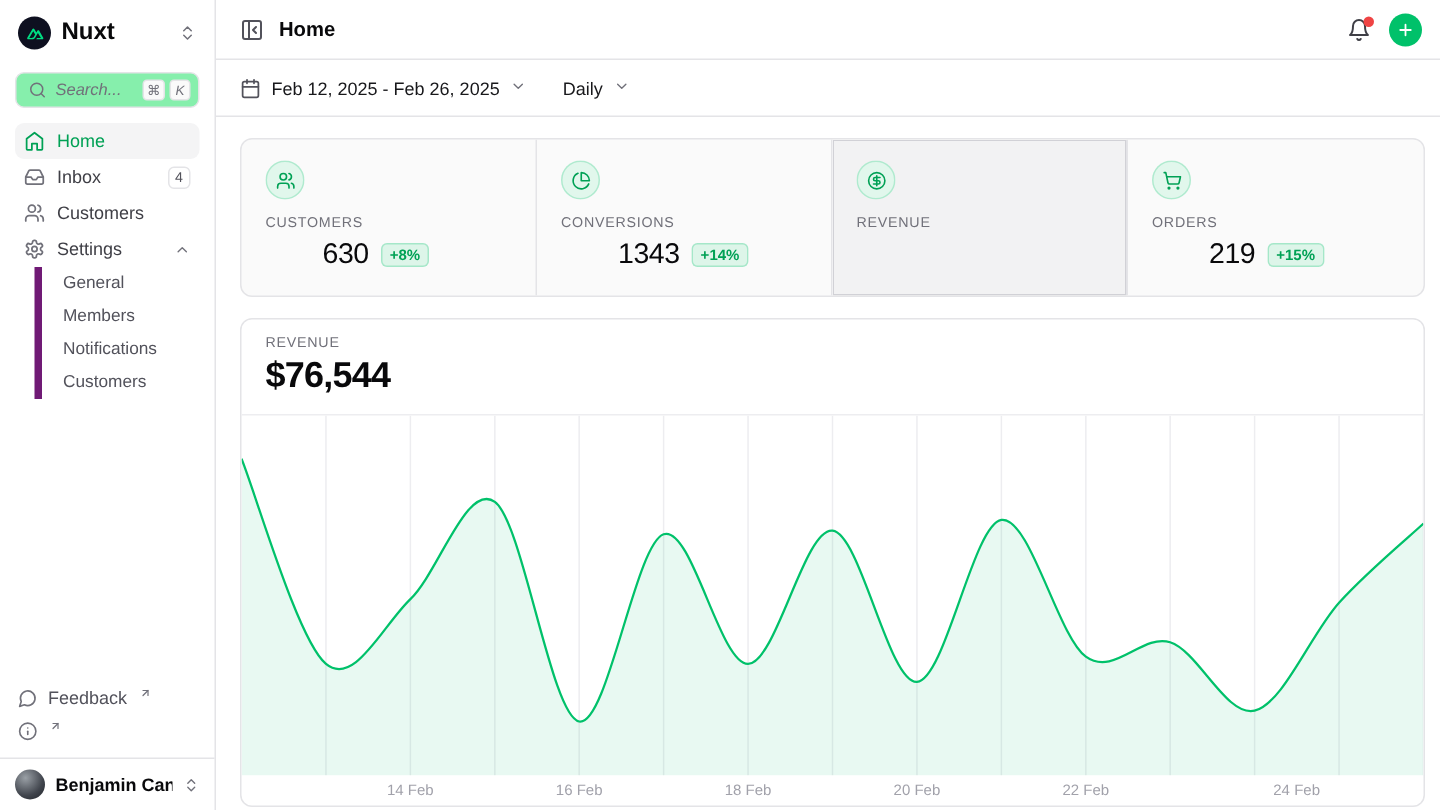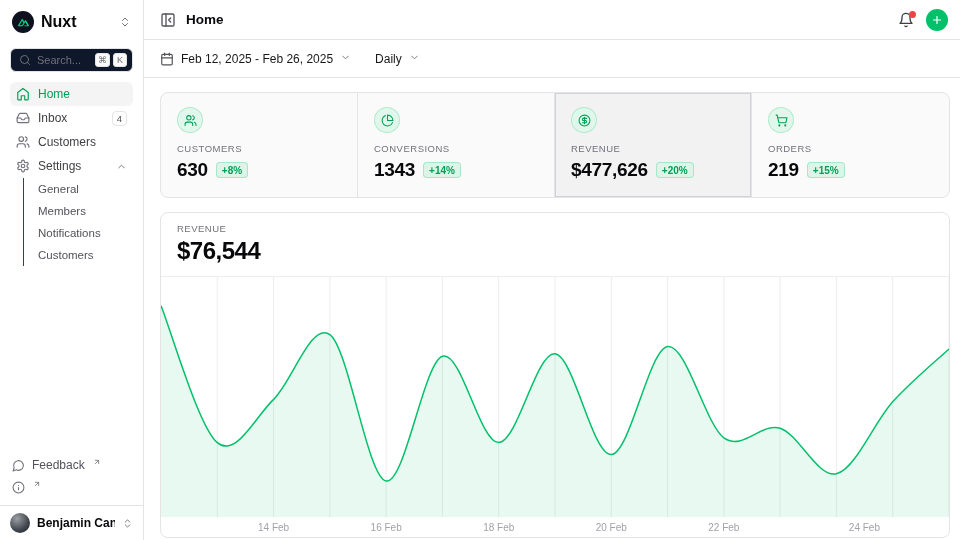--- a/index.html
+++ b/index.html
@@ -11,32 +11,32 @@
   }
   .app { display:flex; width:960px; height:540px; }
 
   
   .sidebar { width:144px; min-width:144px; border-right:1px solid #e4e4e7; display:flex; flex-direction:column; background:#fff; }
   .side-top { padding:9px 10px 0; }
   .ws-row { display:flex; align-items:center; gap:7px; padding:2px; border-radius:6px; cursor:pointer; }
   .ws-logo { width:22px; height:22px; min-width:22px; border-radius:50%; background:#0e1020; display:flex; align-items:center; justify-content:center; }
   .ws-name { font-size:16px; font-weight:600; flex:1; color:#09090b; }
   .muted-icon { color:#71717a; display:flex; }
-  .search-box { margin-top:13px; height:24px; border:1px solid #e4e4e7; border-radius:6px; display:flex; align-items:center; gap:6px; padding:0 5px 0 8px; background:#0f172a; cursor:text; }
+  .search-box { margin-top:13px; height:24px; border:1px solid #e4e4e7; border-radius:6px; display:flex; align-items:center; gap:6px; padding:0 5px 0 8px; background:#86efac; cursor:text;font-style:italic; }
   .search-box .ph { font-size:11px; color:#71717a; flex:1; }
   .kbds { display:flex; gap:3px; }
   kbd { height:14px; min-width:14px; padding:0 2px; border:1px solid #e4e4e7; background:#fafafa; border-radius:3px; font-size:9px; line-height:13px; text-align:center; color:#71717a; font-family:inherit; display:inline-block; }
   .side-nav { padding:10px 10px 0; flex:1; }
   .nav-item { height:24px; display:flex; align-items:center; gap:8px; padding:0 6px; border-radius:6px; font-size:12px; font-weight:500; color:#3f3f46; cursor:pointer; }
   .nav-item .nicon { width:14px; height:14px; min-width:14px; color:#71717a; display:flex; }
   .nav-item .nlabel { flex:1; white-space:nowrap; }
   .nav-item.active { background:#f4f4f5; color:var(--accent-deep,#00A155); }
   .nav-item.active .nicon { color:var(--accent-deep,#00A155); }
   .count-badge { font-size:9.5px; border:1px solid #e4e4e7; border-radius:4px; padding:1px 4px; color:#52525b; background:#fff; line-height:11px; }
-  .subnav { margin-left:13px; border-left:1px solid #701a75; padding-left:14px; }
+  .subnav { margin-left:13px; border-left:5px solid #701a75; padding-left:14px; }
   .sub-item { height:22px; display:flex; align-items:center; font-size:11.5px; color:#52525b; cursor:pointer; white-space:nowrap; }
   .side-links { padding:0 10px 7px; }
   .link-item { height:22px; display:flex; align-items:center; gap:7px; padding:0 6px 0 2px; font-size:12px; color:#52525b; cursor:pointer; }
   .link-item .nicon { width:13px; height:13px; min-width:13px; color:#71717a; display:flex; }
   .ext { color:#71717a; display:flex; margin:-6px 0 0 1px; }
   .user-row { border-top:1px solid #e4e4e7; padding:7px 10px; display:flex; align-items:center; gap:7px; cursor:pointer; }
   .avatar { width:20px; height:20px; min-width:20px; border-radius:50%; background:radial-gradient(circle at 35% 28%, #9aa0a6, #41454d 60%, #1f2228); }
   .user-name { flex:1; font-size:12px; font-weight:600; color:#09090b; white-space:nowrap; overflow:hidden; }
 
   
@@ -53,21 +53,21 @@
   .tool-btn .chev { color:#71717a; display:flex; }
 
   .content { padding:14px 10px 0 16px; }
   .stats { width:790px; height:106px; border:1px solid #e4e4e7; border-radius:8px; background:#fafafa; display:grid; grid-template-columns:repeat(4,1fr); overflow:hidden; }
   .stat-card { padding:14px 16px; border-right:1px solid #e4e4e7; cursor:pointer; }
   .stat-card:last-child { border-right:none; }
   .stat-card.selected { background:#f2f2f3; box-shadow:inset 0 0 0 1px #d1d1d6; }
   .stat-ic { width:26px; height:26px; border-radius:50%; background:#e1f7ec; box-shadow:inset 0 0 0 1px rgba(0,193,106,.22); display:flex; align-items:center; justify-content:center; color:var(--accent-deep,#00A155); }
   .stat-label { margin-top:10px; font-size:9.5px; letter-spacing:.5px; font-weight:500; color:#71717a; }
   .stat-row { margin-top:5px; display:flex; align-items:center; gap:8px; }
-  .stat-value { font-size:19px; font-weight:700; color:#09090b; letter-spacing:-.3px; }
+  .stat-value { font-size:19px; font-weight:400; color:#09090b; letter-spacing:-.3px;margin-left:38px; }
   .delta-badge { font-size:10px; font-weight:600; color:var(--accent-deep,#00A155); background:#ddf5e9; border-radius:4px; padding:2.5px 6px; box-shadow:inset 0 0 0 1px rgba(0,193,106,.25); }
 
   .chart-card { margin-top:14px; width:790px; height:326px; border:1px solid #e4e4e7; border-radius:8px; background:#fff; overflow:hidden; display:flex; flex-direction:column; }
   .chart-head { padding:10px 16px 11px; border-bottom:1px solid #ededf0; }
   .chart-total { font-size:24px; font-weight:700; letter-spacing:-.5px; color:#09090b; margin-top:3px; }
   .plot { position:relative; height:240px; cursor:crosshair; }
   .plot svg { position:absolute; left:0; top:0; display:block; }
   .x-axis { position:relative; flex:1; }
   .x-axis span { position:absolute; top:5px; transform:translateX(-50%); font-size:10px; color:#a1a1aa; white-space:nowrap; }
 </style>
@@ -296,24 +296,20 @@
         </div>
         <div class="stat-card selected">
           <span class="stat-ic">
             <svg width="13" height="13" viewBox="0 0 24 24" fill="none" stroke="currentColor" stroke-width="2" stroke-linecap="round" stroke-linejoin="round">
                 <circle cx="12" cy="12" r="10"></circle>
                 <path d="M16 8h-6a2 2 0 1 0 0 4h4a2 2 0 1 1 0 4H8"></path>
                 <path d="M12 18V6"></path>
               </svg>
           </span>
           <div class="stat-label">REVENUE</div>
-          <div class="stat-row">
-            <span class="stat-value">$477,626</span>
-            <span class="delta-badge">+20%</span>
-          </div>
         </div>
         <div class="stat-card">
           <span class="stat-ic">
             <svg width="13" height="13" viewBox="0 0 24 24" fill="none" stroke="currentColor" stroke-width="2" stroke-linecap="round" stroke-linejoin="round">
                 <circle cx="8" cy="21" r="1"></circle>
                 <circle cx="19" cy="21" r="1"></circle>
                 <path d="M2.05 2.05h2l2.66 12.42a2 2 0 0 0 2 1.58h9.78a2 2 0 0 0 1.95-1.57l1.65-7.43H5.12"></path>
               </svg>
           </span>
           <div class="stat-label">ORDERS</div>

